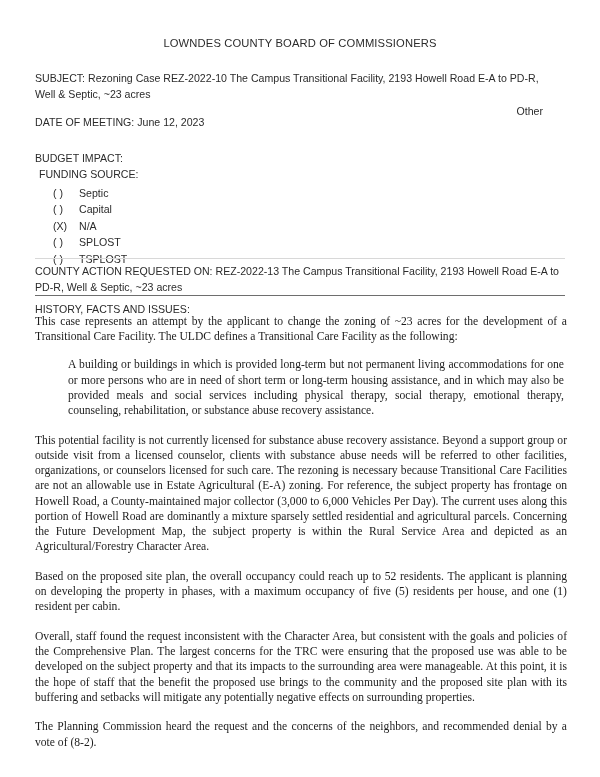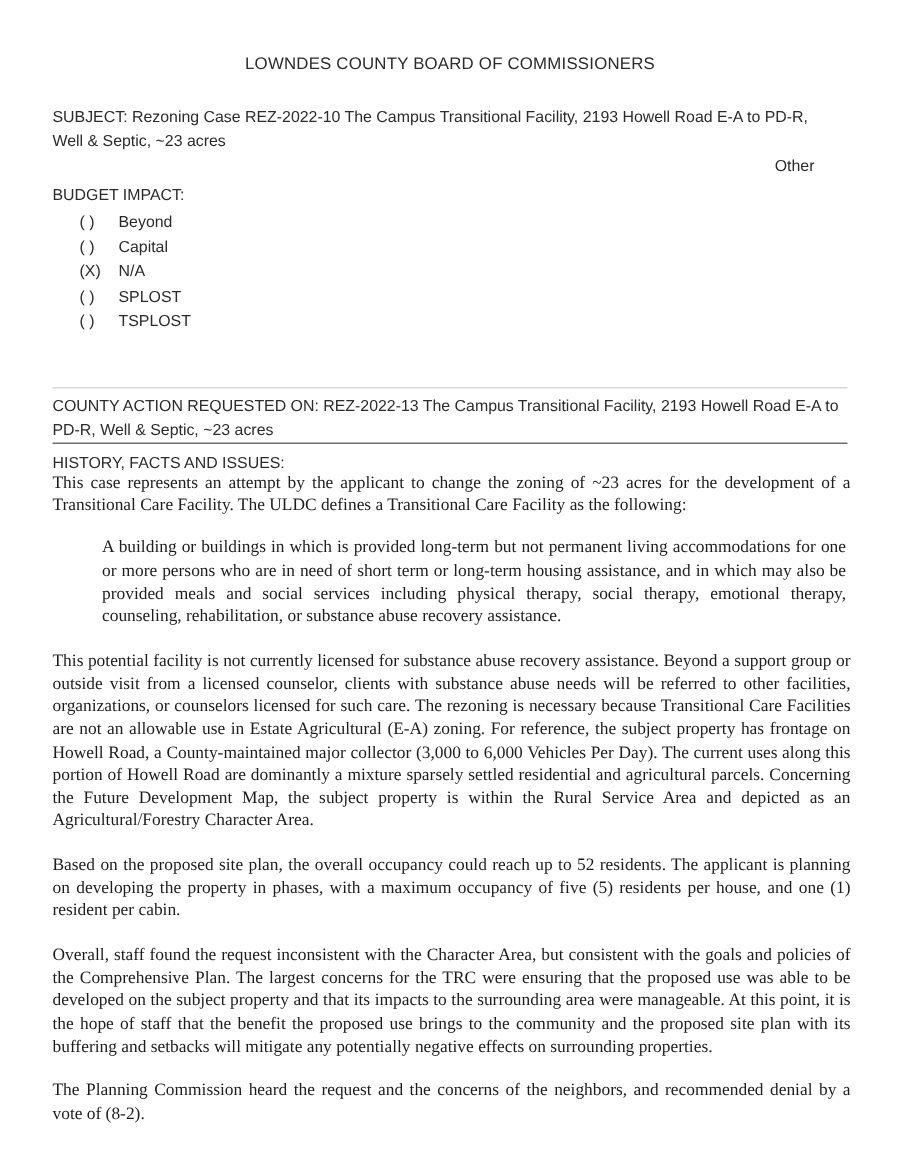--- a/index.html
+++ b/index.html
@@ -161,30 +161,32 @@
   <div class="doc-title title-line-1">LOWNDES COUNTY BOARD OF COMMISSIONERS</div>
 
   <div class="meta">
 
     <div class="subject-block">
       <span class="l1">SUBJECT: Rezoning Case REZ-2022-10 The Campus Transitional Facility, 2193 Howell Road E-A to PD-R,</span>
       <span class="l2">Well &amp; Septic, ~23 acres</span>
     </div>
 
     <div class="date-row">
+      <span>DATE OF MEETING: June 12, 2023</span>
       <span class="other-label">Other</span>
     </div>
 
     <div class="budget-heading">BUDGET IMPACT:</div>
+    <div class="funding-heading">FUNDING SOURCE:</div>
 
     <div class="funding-list">
 
       <div class="funding-item">
         <span class="funding-mark">( )</span>
-        <span class="funding-label">Beyond</span>
+        <span class="funding-label">Septic</span>
       </div>
 
       <div class="funding-item">
         <span class="funding-mark">( )</span>
         <span class="funding-label">Capital</span>
       </div>
 
       <div class="funding-item">
         <span class="funding-mark">(X)</span>
         <span class="funding-label">N/A</span>

